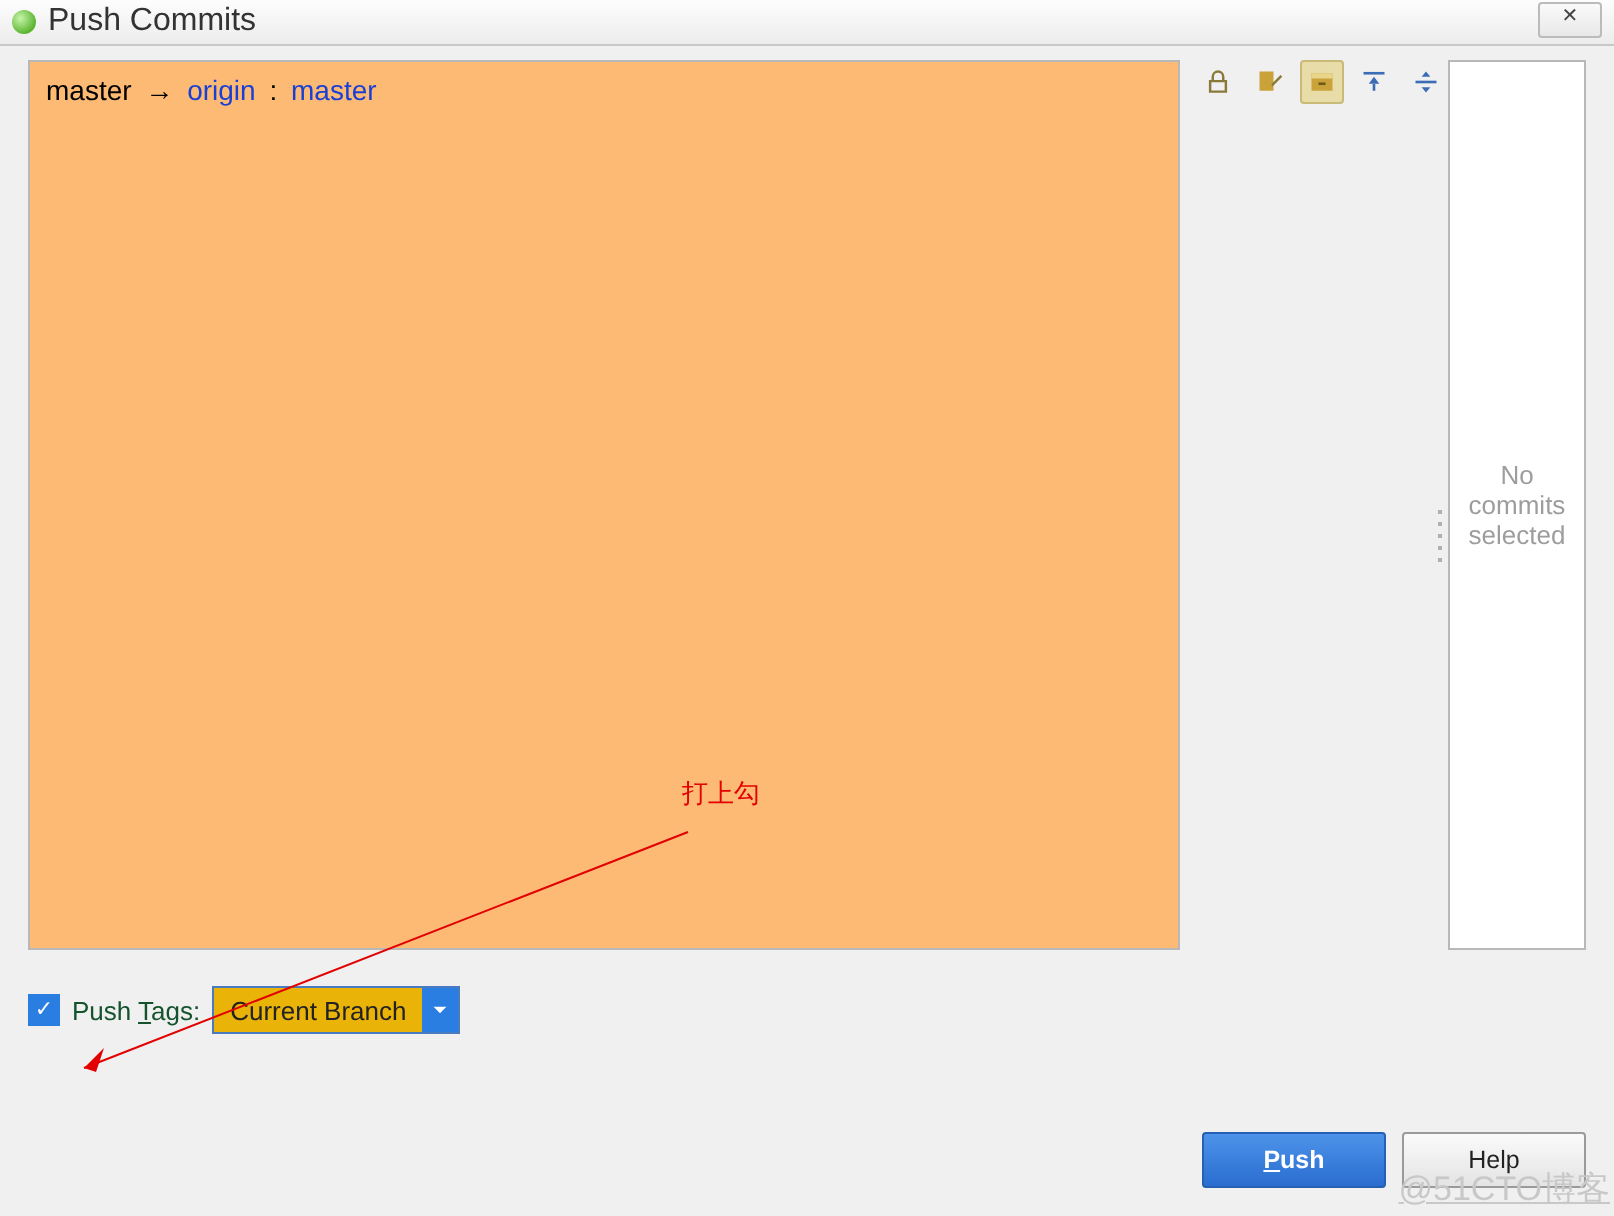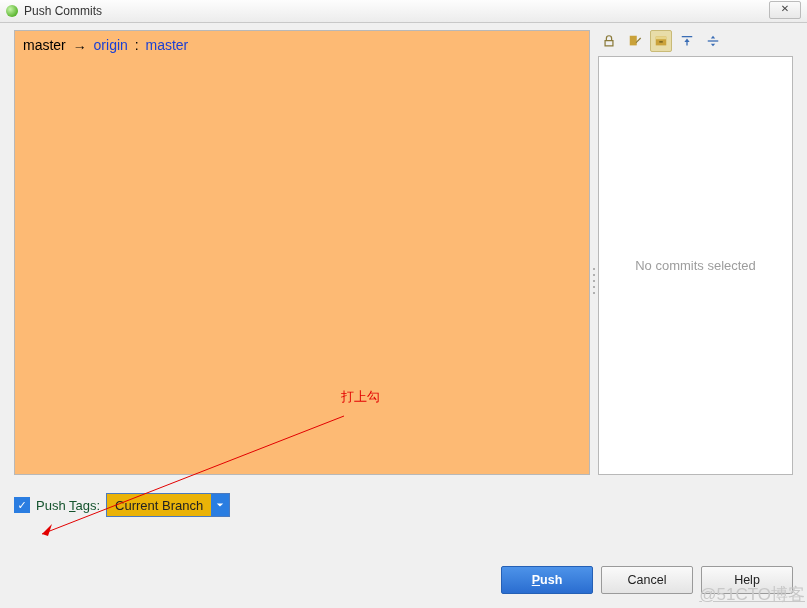--- a/index.html
+++ b/index.html
@@ -24,21 +24,21 @@
     position: relative;
   }
   .title-icon {
     width: 12px; height: 12px;
     border-radius: 50%;
     background: radial-gradient(circle at 35% 35%, #c6f5a9, #5cb531 70%);
     margin-right: 6px;
     flex: none;
   }
   .titlebar .title {
-    font-size: 12px;
+    font-size: 16px;
     color: #333;
   }
   .titlebar .close-btn {
     position: absolute;
     right: 6px;
     top: 1px;
     width: 30px;
     height: 16px;
     border: 1px solid #bbb;
     border-radius: 2px;
@@ -70,21 +70,21 @@
   }
   .branch-line .local { color: #000; }
   .branch-line .arrow { color: #000; margin: 0 3px; }
   .branch-line .remote-name { color: #1a3fd4; }
   .branch-line .colon { color: #000; margin: 0 3px; }
   .branch-line .remote-branch { color: #1a3fd4; }
 
   .right-col {
     width: 195px;
     display: flex;
-    flex-direction: column;
+    flex-direction: row;
   }
   .mini-toolbar {
     height: 22px;
     display: flex;
     align-items: center;
     gap: 4px;
     margin-bottom: 4px;
   }
   .tb-btn {
     width: 20px; height: 20px;
@@ -305,21 +305,20 @@
           </svg>
       </span>
     </span>
   </div>
 
   <div class="button-row">
     <span class="btn primary">
       <span class="ul">P</span>
         <span>ush</span>
     </span>
-    <span class="btn">Cancel</span>
     <span class="btn">Help</span>
   </div>
 
   <div class="annot-label">打上勾</div>
   <svg class="annot-arrow" viewBox="0 0 320 130">
     <line x1="310" y1="4" x2="8" y2="122" stroke="#e20000" stroke-width="1"></line>
     <polygon points="8,122 18,112 14,124" fill="#e20000"></polygon>
   </svg>
 
 </div>

